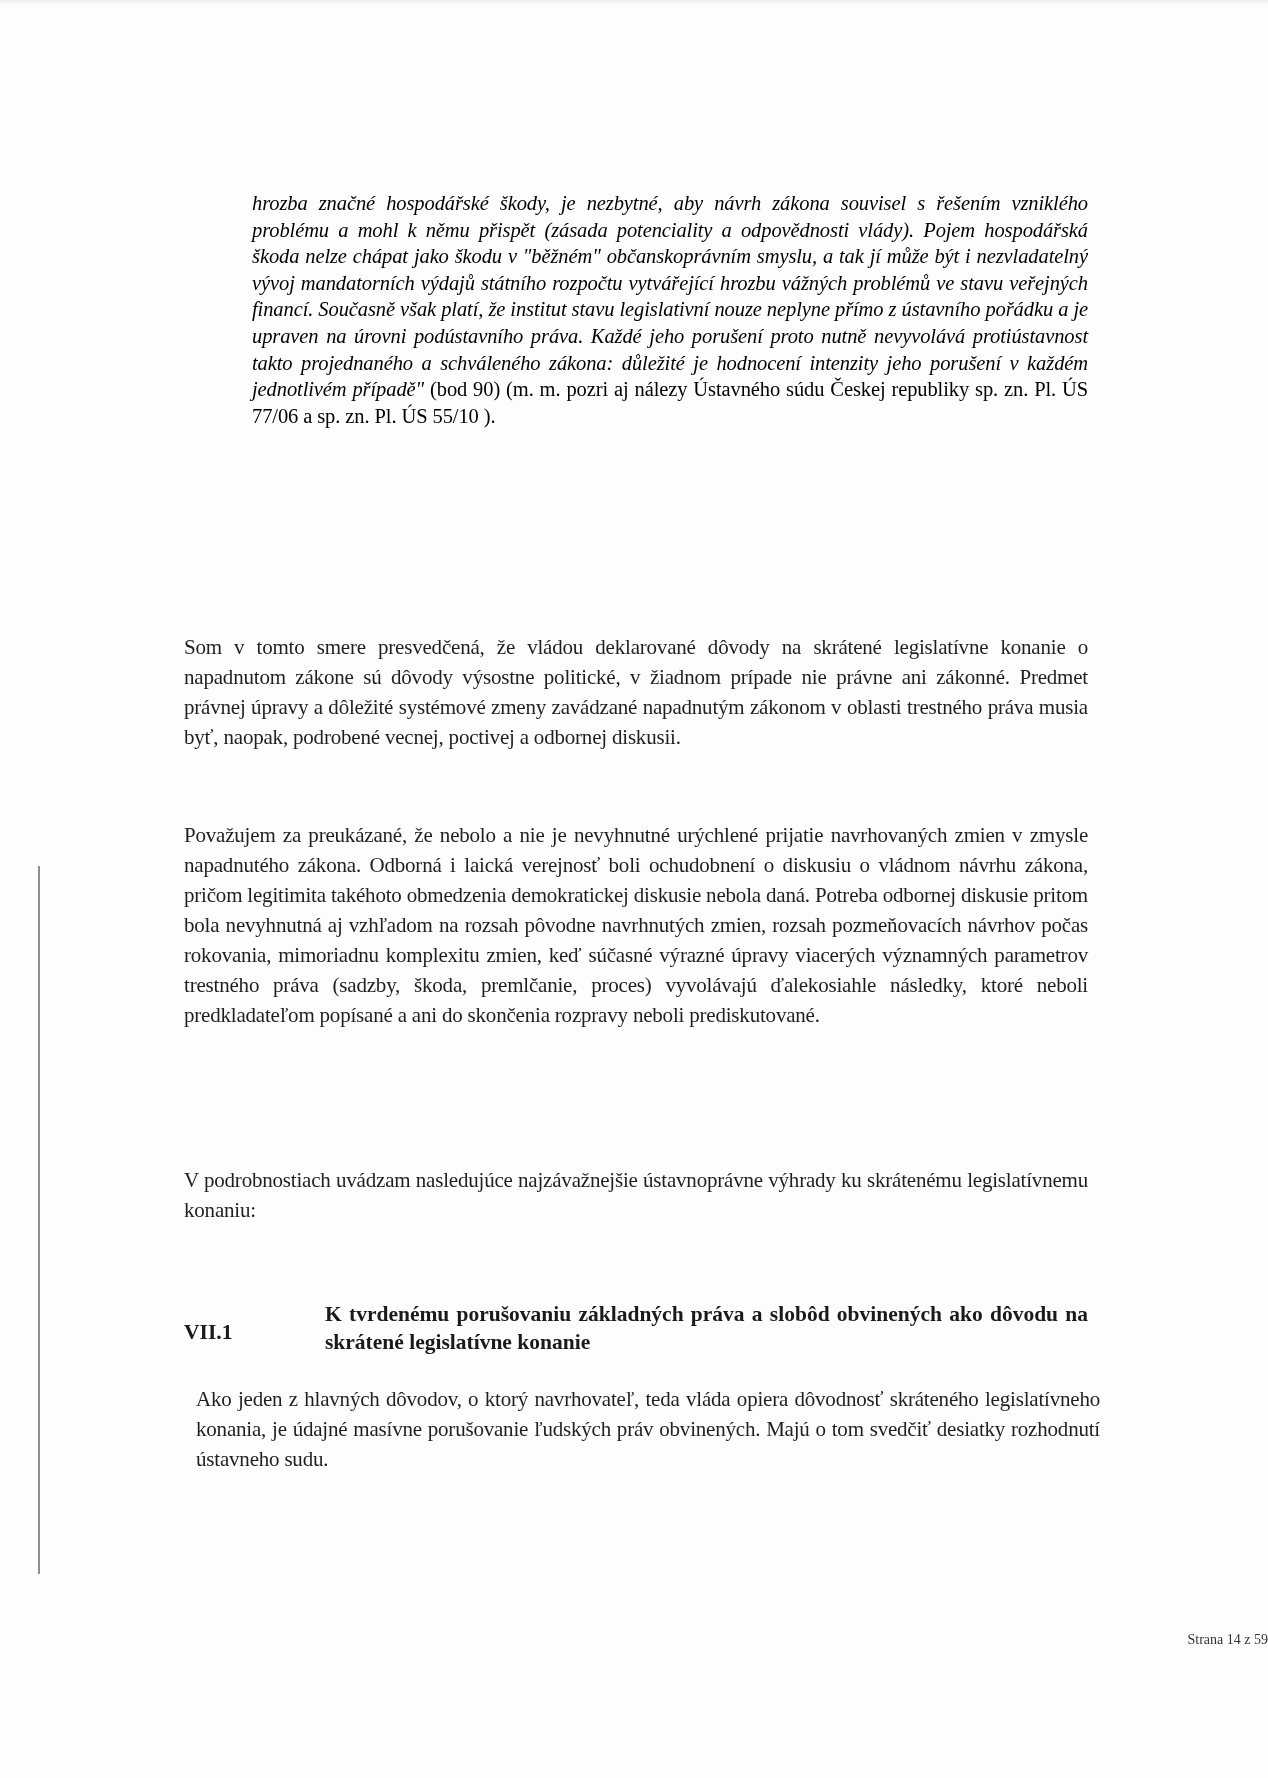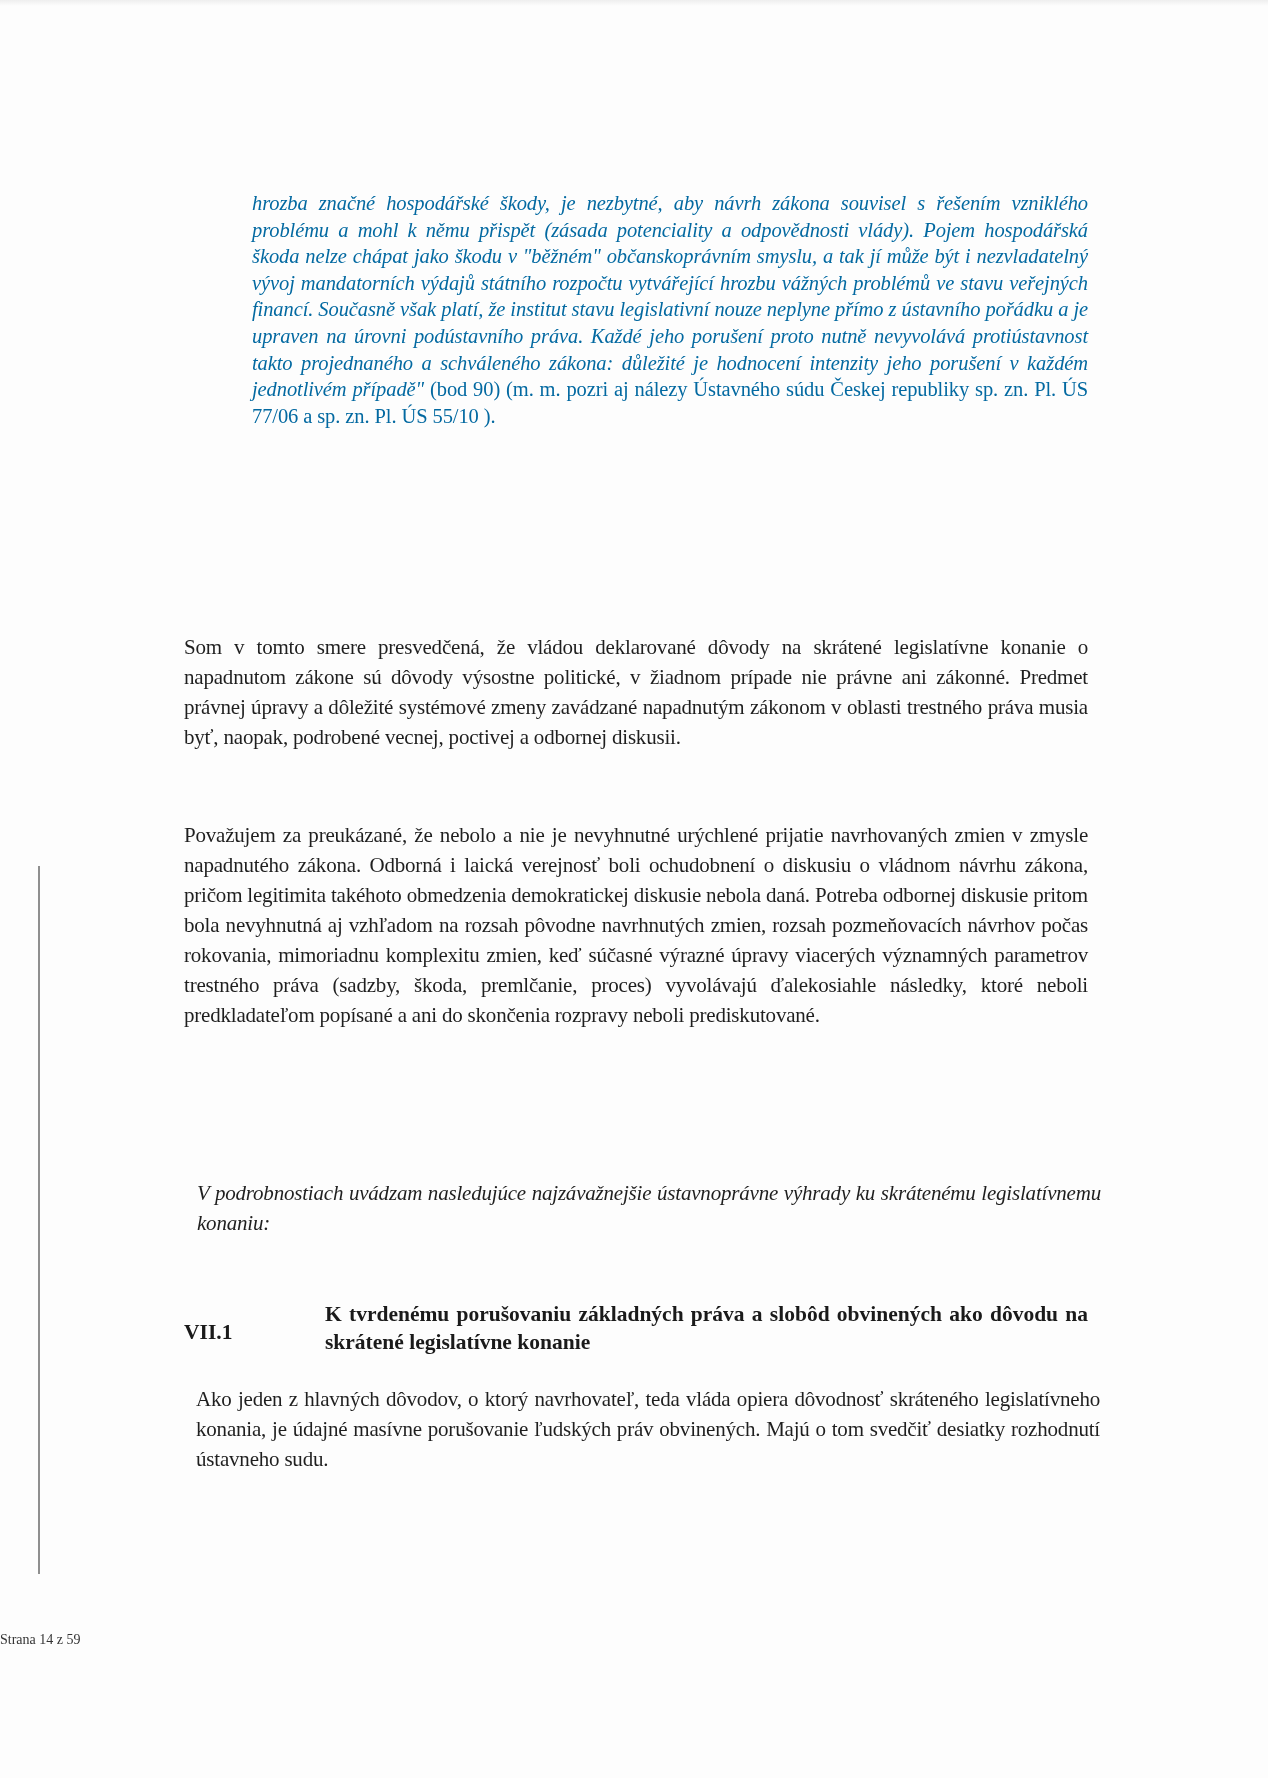--- a/index.html
+++ b/index.html
@@ -22,21 +22,21 @@
       width: 2px; height: 708px;
       background: #8f8f8f;
     }
     .quote-block {
       position: absolute;
       left: 252px; top: 190px; width: 836px;
       font-style: italic;
       font-size: 20.5px;
       line-height: 26.6px;
       text-align: justify;
-      color: #0369a1;
+      color: #000000;
       letter-spacing: -0.1px;
     }
     .quote-block .upright { font-style: normal; }
     .body-para {
       position: absolute;
       left: 184px; width: 904px;
       font-size: 21px;
       line-height: 30px;
       text-align: justify;
       color: #1f1f1f;
@@ -54,21 +54,21 @@
       position: absolute; left: 0; top: 0; margin-top: 18px;
     }
     .heading-text {
       position: absolute; left: 141px; top: 0; width: 763px;
       text-align: justify;
       text-align-last: left;
     }
     .footer {
       position: absolute;
       left: 0; top: 1632px; width: 1268px;
-      text-align: left;
+      text-align: right;
       font-size: 14px;
       color: #333333;
       font-family: "Liberation Serif", "DejaVu Serif", serif;
     }
   </style>
 </head>
 <body>
 
 <div>
   <div class="page-edge-top"></div>
@@ -76,21 +76,21 @@
   <div class="margin-line"></div>
 
   <div class="quote-block">
     <span>hrozba značné hospodářské škody, je nezbytné, aby návrh zákona souvisel s řešením vzniklého problému a mohl k němu přispět (zásada potenciality a odpovědnosti vlády). Pojem hospodářská škoda nelze chápat jako škodu v "běžném" občanskoprávním smyslu, a tak jí může být i nezvladatelný vývoj mandatorních výdajů státního rozpočtu vytvářející hrozbu vážných problémů ve stavu veřejných financí. Současně však platí, že institut stavu legislativní nouze neplyne přímo z ústavního pořádku a je upraven na úrovni podústavního práva. Každé jeho porušení proto nutně nevyvolává protiústavnost takto projednaného a schváleného zákona: důležité je hodnocení intenzity jeho porušení v každém jednotlivém případě"</span><span class="upright"> (bod 90) (m. m. pozri aj nálezy Ústavného súdu Českej republiky sp. zn. Pl. ÚS 77/06 a sp. zn. Pl. ÚS 55/10 ).</span>
   </div>
 
   <p class="body-para" style="top: 632px; margin:0;">Som v tomto smere presvedčená, že vládou deklarované dôvody na skrátené legislatívne konanie o napadnutom zákone sú dôvody výsostne politické, v žiadnom prípade nie právne ani zákonné. Predmet právnej úpravy a dôležité systémové zmeny zavádzané napadnutým zákonom v oblasti trestného práva musia byť, naopak, podrobené vecnej, poctivej a odbornej diskusii.</p>
 
   <p class="body-para" style="top: 820px; margin:0;">Považujem za preukázané, že nebolo a nie je nevyhnutné urýchlené prijatie navrhovaných zmien v zmysle napadnutého zákona. Odborná i laická verejnosť boli ochudobnení o diskusiu o vládnom návrhu zákona, pričom legitimita takéhoto obmedzenia demokratickej diskusie nebola daná. Potreba odbornej diskusie pritom bola nevyhnutná aj vzhľadom na rozsah pôvodne navrhnutých zmien, rozsah pozmeňovacích návrhov počas rokovania, mimoriadnu komplexitu zmien, keď súčasné výrazné úpravy viacerých významných parametrov trestného práva (sadzby, škoda, premlčanie, proces) vyvolávajú ďalekosiahle následky, ktoré neboli predkladateľom popísané a ani do skončenia rozpravy neboli prediskutované.</p>
 
-  <p class="body-para" style="top: 1165px; margin:13px;font-style:italic;">V podrobnostiach uvádzam nasledujúce najzávažnejšie ústavnoprávne výhrady ku skrátenému legislatívnemu konaniu:</p>
+  <p class="body-para" style="top: 1165px; margin:0;">V podrobnostiach uvádzam nasledujúce najzávažnejšie ústavnoprávne výhrady ku skrátenému legislatívnemu konaniu:</p>
 
   <div class="heading">
     <span class="heading-number">VII.1</span>
     <span class="heading-text">K tvrdenému porušovaniu základných práva a slobôd obvinených ako dôvodu na skrátené legislatívne konanie</span>
   </div>
 
   <p class="body-para" style="top: 1372px; margin:12px;">Ako jeden z hlavných dôvodov, o ktorý navrhovateľ, teda vláda opiera dôvodnosť skráteného legislatívneho konania, je údajné masívne porušovanie ľudských práv obvinených. Majú o tom svedčiť desiatky rozhodnutí ústavneho sudu.</p>
 
   <div class="footer">Strana 14 z 59</div>
 </div>

